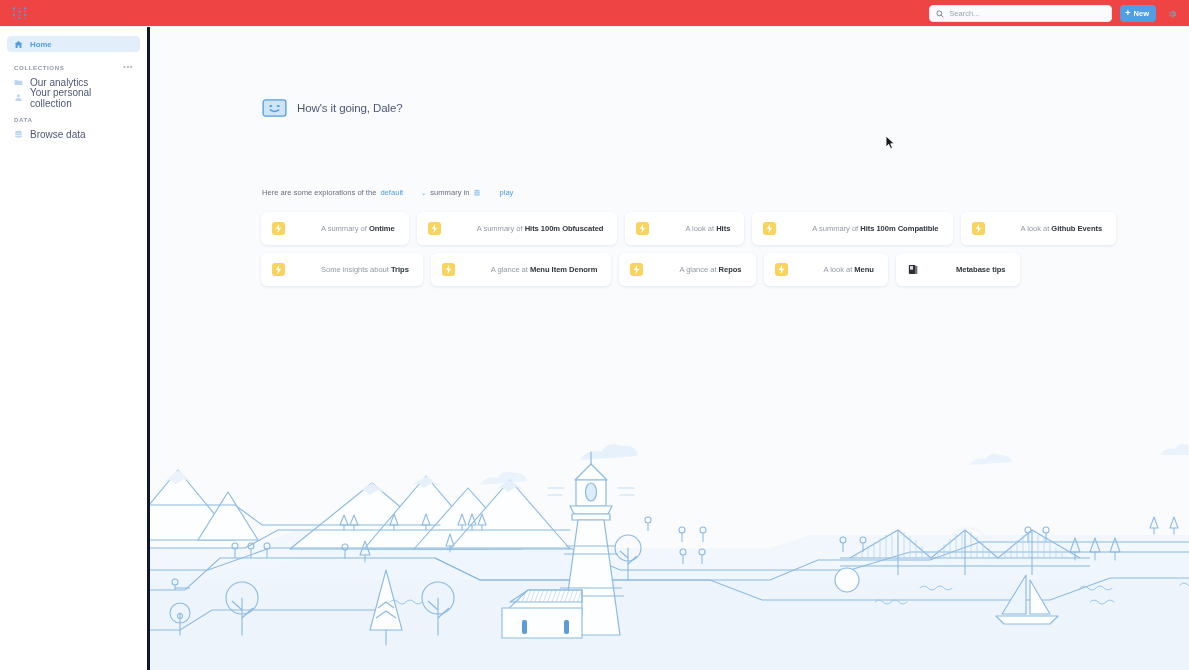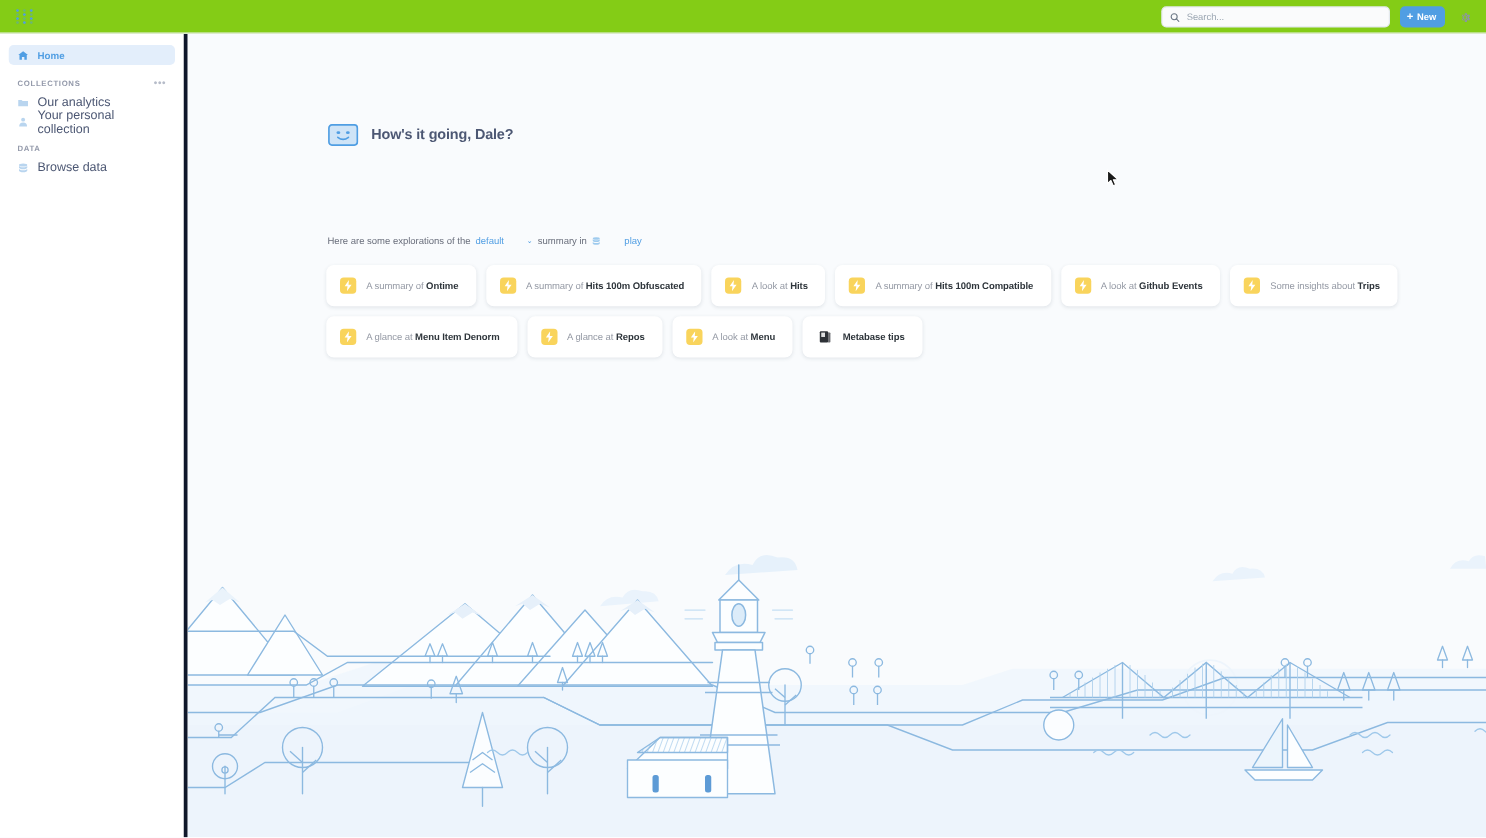--- a/index.html
+++ b/index.html
@@ -19,21 +19,21 @@
     overflow: hidden;
     background: #f9fbfd;
   }
 
   
   .topbar {
     position: absolute;
     top: 0; left: 0;
     width: 1189px;
     height: 27px;
-    background: #84cc16;
+    background: #ef4444;
     border-bottom: 1px solid #f0f2f5;
     display: flex;
     align-items: center;
     z-index: 40;
   }
 
   .logo-wrap {
     width: 150px;
     height: 27px;
     display: flex;
@@ -195,21 +195,21 @@
     position: absolute;
     left: 112px;
     top: 72px;
   }
   .greeting-icon {
     width: 25px; height: 18px;
     display: block;
   }
   .greeting-text {
     font-size: 11.5px;
-    font-weight: bold;
+    font-weight: normal;
     color: #4c5773;
     letter-spacing: -0.1px;
   }
 
   .explore-line {
     position: absolute;
     left: 112px;
     top: 161px;
     display: flex;
     align-items: center;
@@ -256,20 +256,21 @@
     display: flex;
     align-items: center;
     justify-content: center;
     flex: 0 0 auto;
   }
   .badge.dark { background: transparent; }
   .card-label {
     font-size: 7.6px;
     color: #9499a4;
     letter-spacing: -0.05px;
+    margin-left: 28px;
   }
   .card-label b { color: #2e353b; font-weight: bold; }
   .card-label.plain { color: #4c5773; font-weight: bold; }
 
   
   .illustration {
     position: absolute;
     left: 0;
     bottom: 0;
     width: 1039px;

